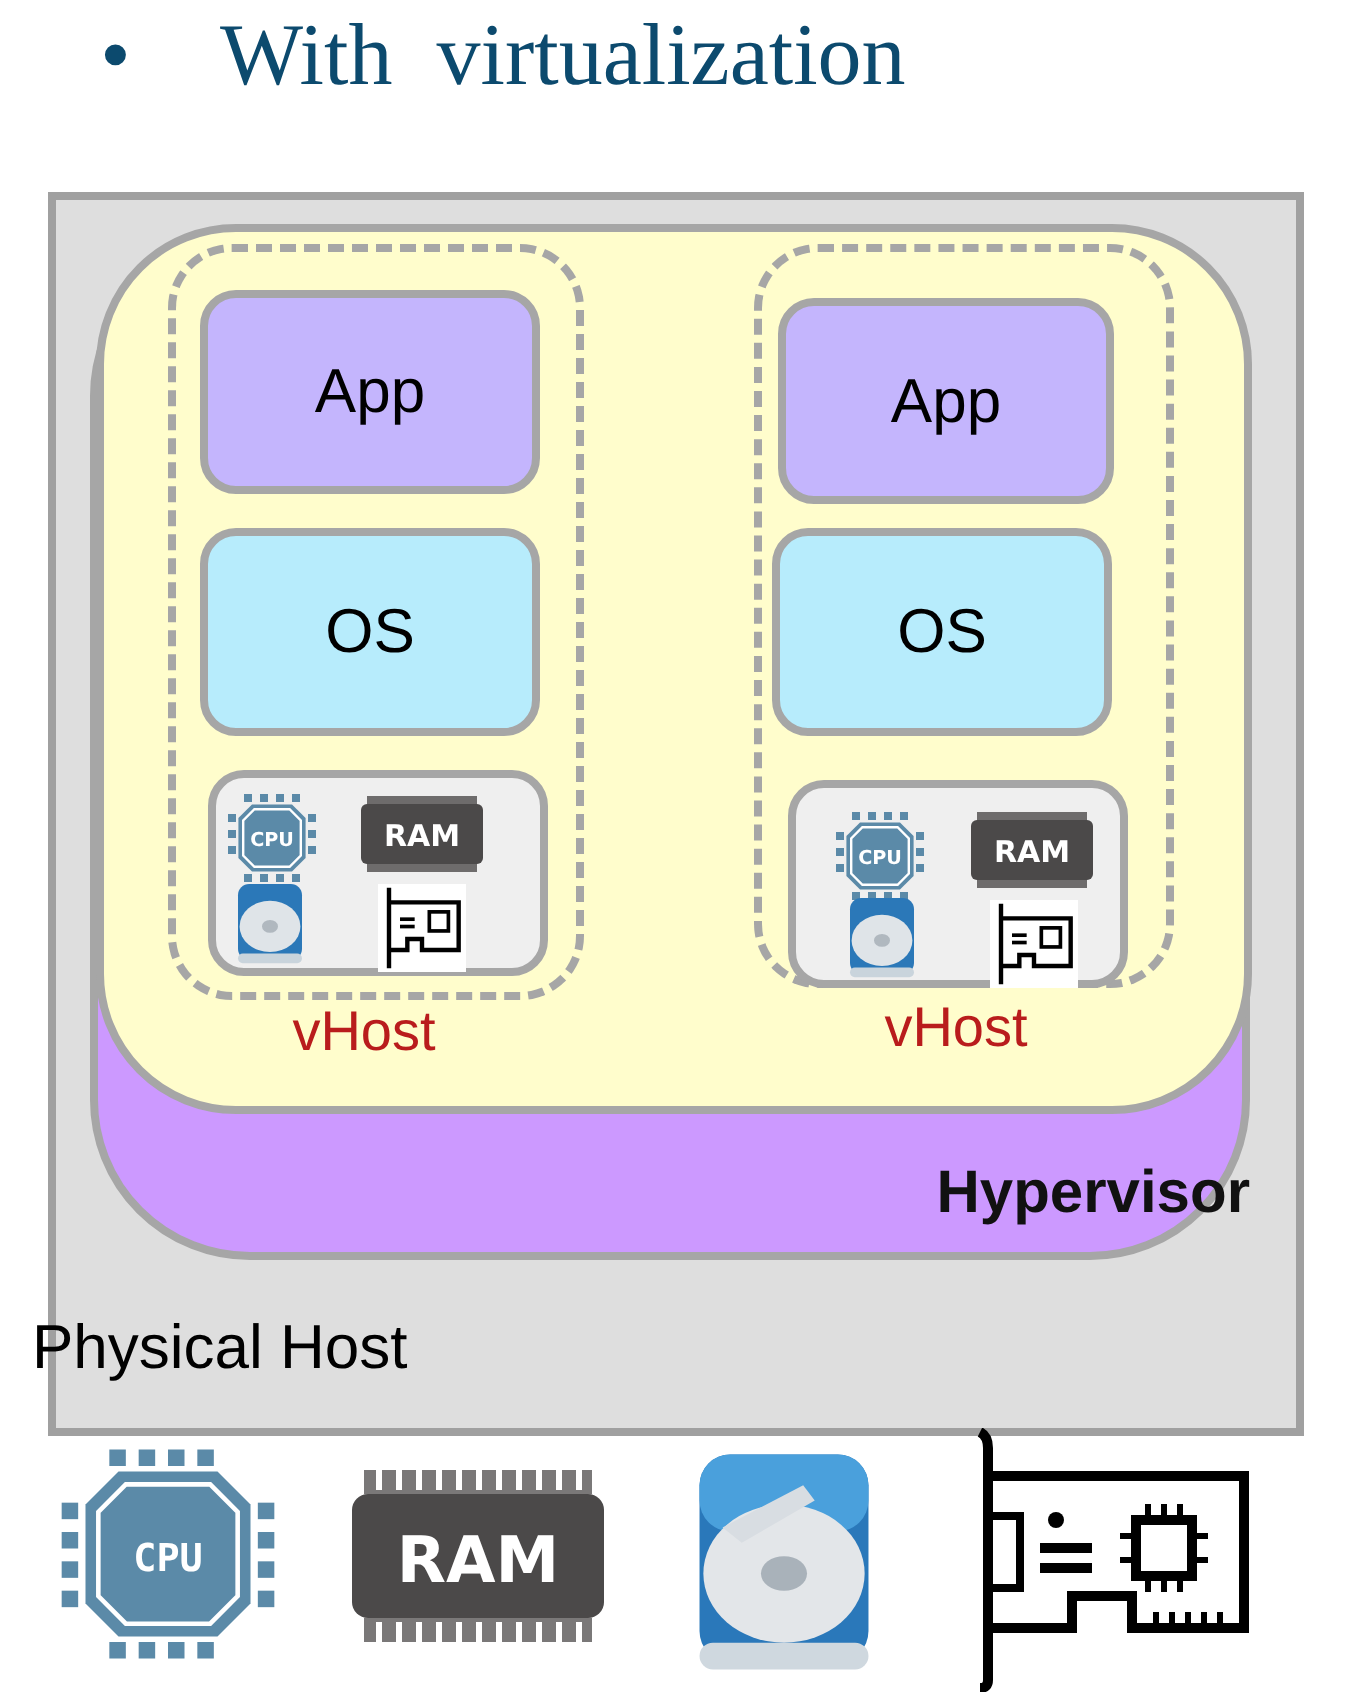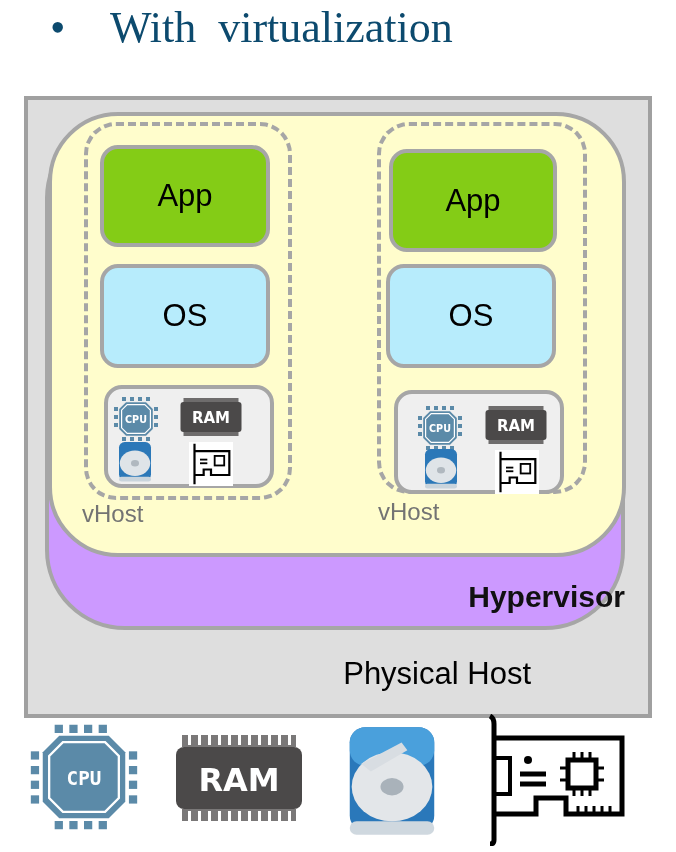--- a/index.html
+++ b/index.html
@@ -1,32 +1,32 @@
 <!DOCTYPE html>
 <html><head>
 <meta charset="utf-8">
 <style>
   html,body{margin:0;padding:0;background:#fff;}
   body{width:676px;height:852px;position:relative;overflow:hidden;font-family:"Liberation Sans",sans-serif;}
   .abs{position:absolute;}
   .heading{left:50px;top:2px;font-family:"Liberation Serif",serif;font-size:44px;color:#0c4a6e;white-space:pre;}
   .bullet{display:inline-block;width:60px;}
   .physical{left:24px;top:96px;width:620px;height:614px;background:#dedede;border:4px solid #a0a0a0;box-sizing:content-box;}
-  .physical-label{left:35px;top:656px;width:496px;text-align:right;font-size:31px;color:#000;}
+  .physical-label{left:16px;top:656px;width:496px;text-align:left;font-size:31px;color:#000;}
   .hypervisor{left:45px;top:118px;width:580px;height:512px;background:#cc99ff;border:4px solid #a6a6a6;border-radius:80px;box-sizing:border-box;}
   .hyp-label{left:45px;top:580px;width:580px;text-align:right;font-size:30px;font-weight:bold;color:#111;}
   .guest{left:48px;top:112px;width:578px;height:445px;background:#fffdcc;border:4px solid #a6a6a6;border-radius:70px;box-sizing:border-box;}
   .vhost{border:4px dashed #a6a6a6;border-radius:32px;box-sizing:border-box;}
   .vhost1{left:84px;top:122px;width:208px;height:378px;}
   .vhost2{left:377px;top:122px;width:210px;height:372px;}
   .box{border:4px solid #a6a6a6;border-radius:18px;box-sizing:border-box;display:flex;align-items:center;justify-content:center;font-size:31px;color:#000;}
-  .app{background:#84cc16;}
+  .app{background:#c4b5fd;}
   .os{background:#b7ecfc;text-align:center;}
   .hw{background:#efefef;}
-  .vhost-label{font-size:24px;color:#737373;width:200px;}
+  .vhost-label{font-size:28px;color:#b91c1c;text-align:center;width:200px;}
   .icon{position:absolute;}
 </style>
 </head>
 <body>
 
 <div class="abs heading"><span class="bullet">•</span><span>With  virtualization</span></div>
 
 <div class="abs physical"></div>
 <div class="abs hypervisor"></div>
 <div class="abs hyp-label">Hypervisor</div>

